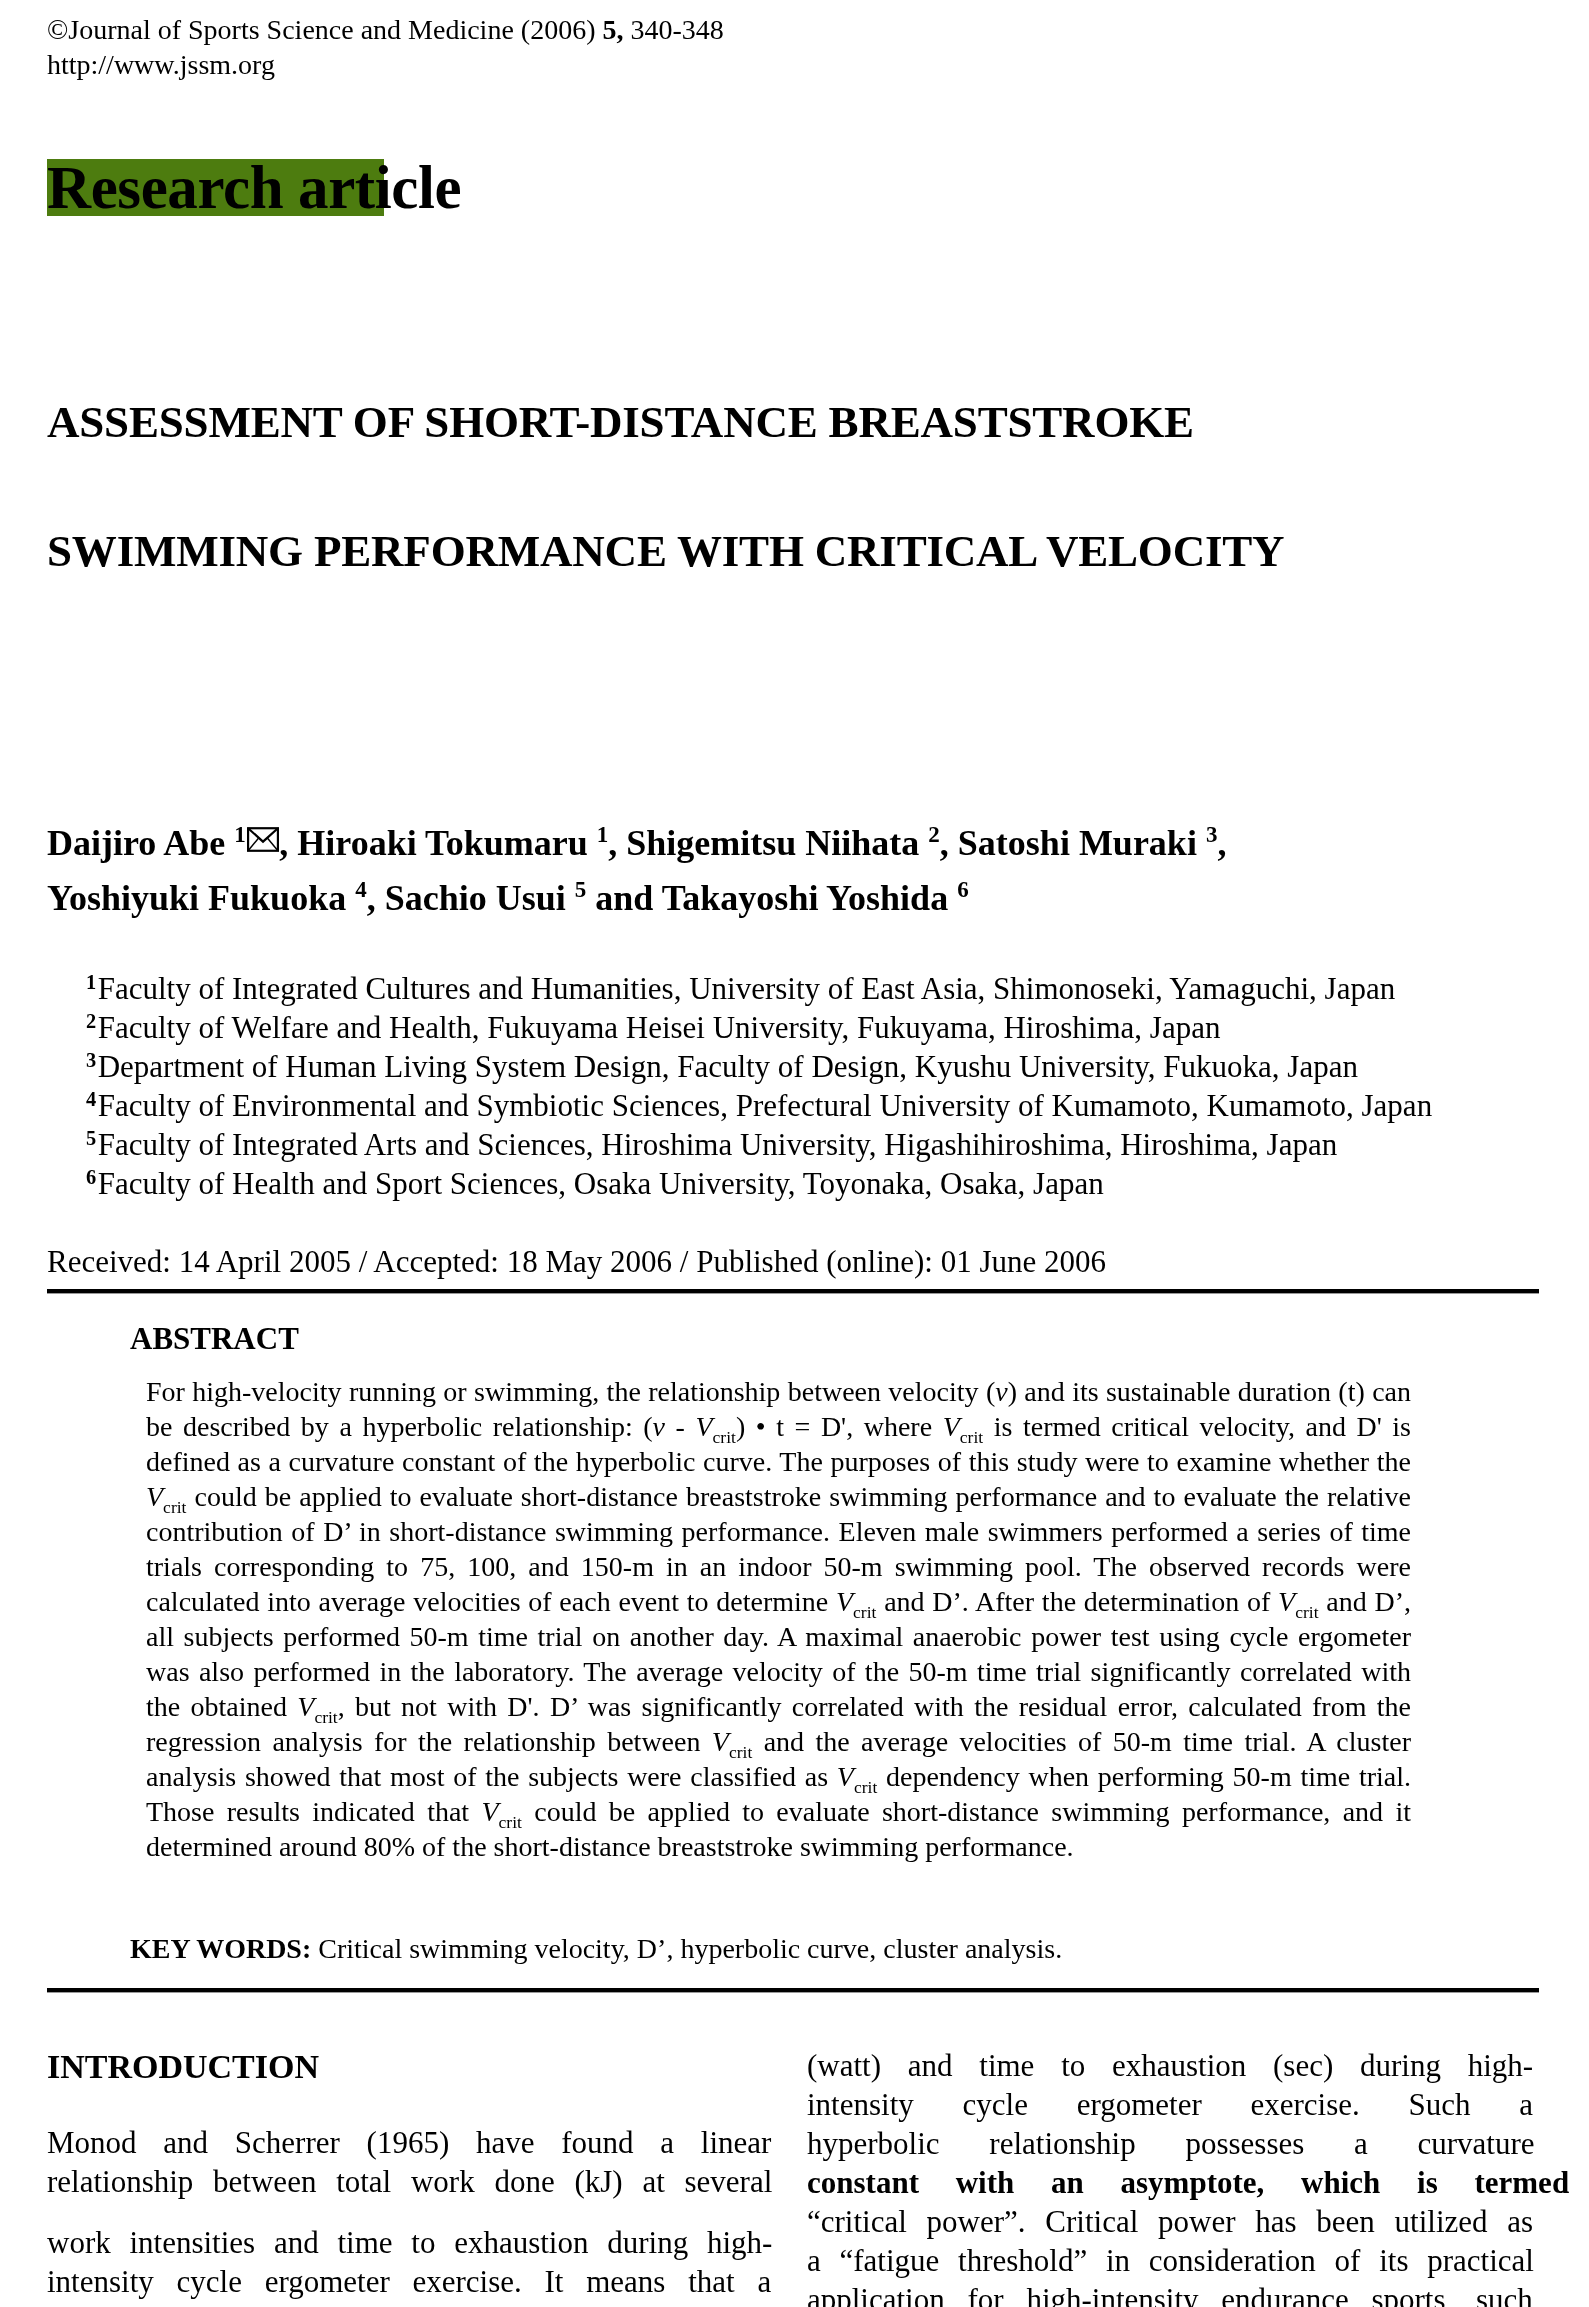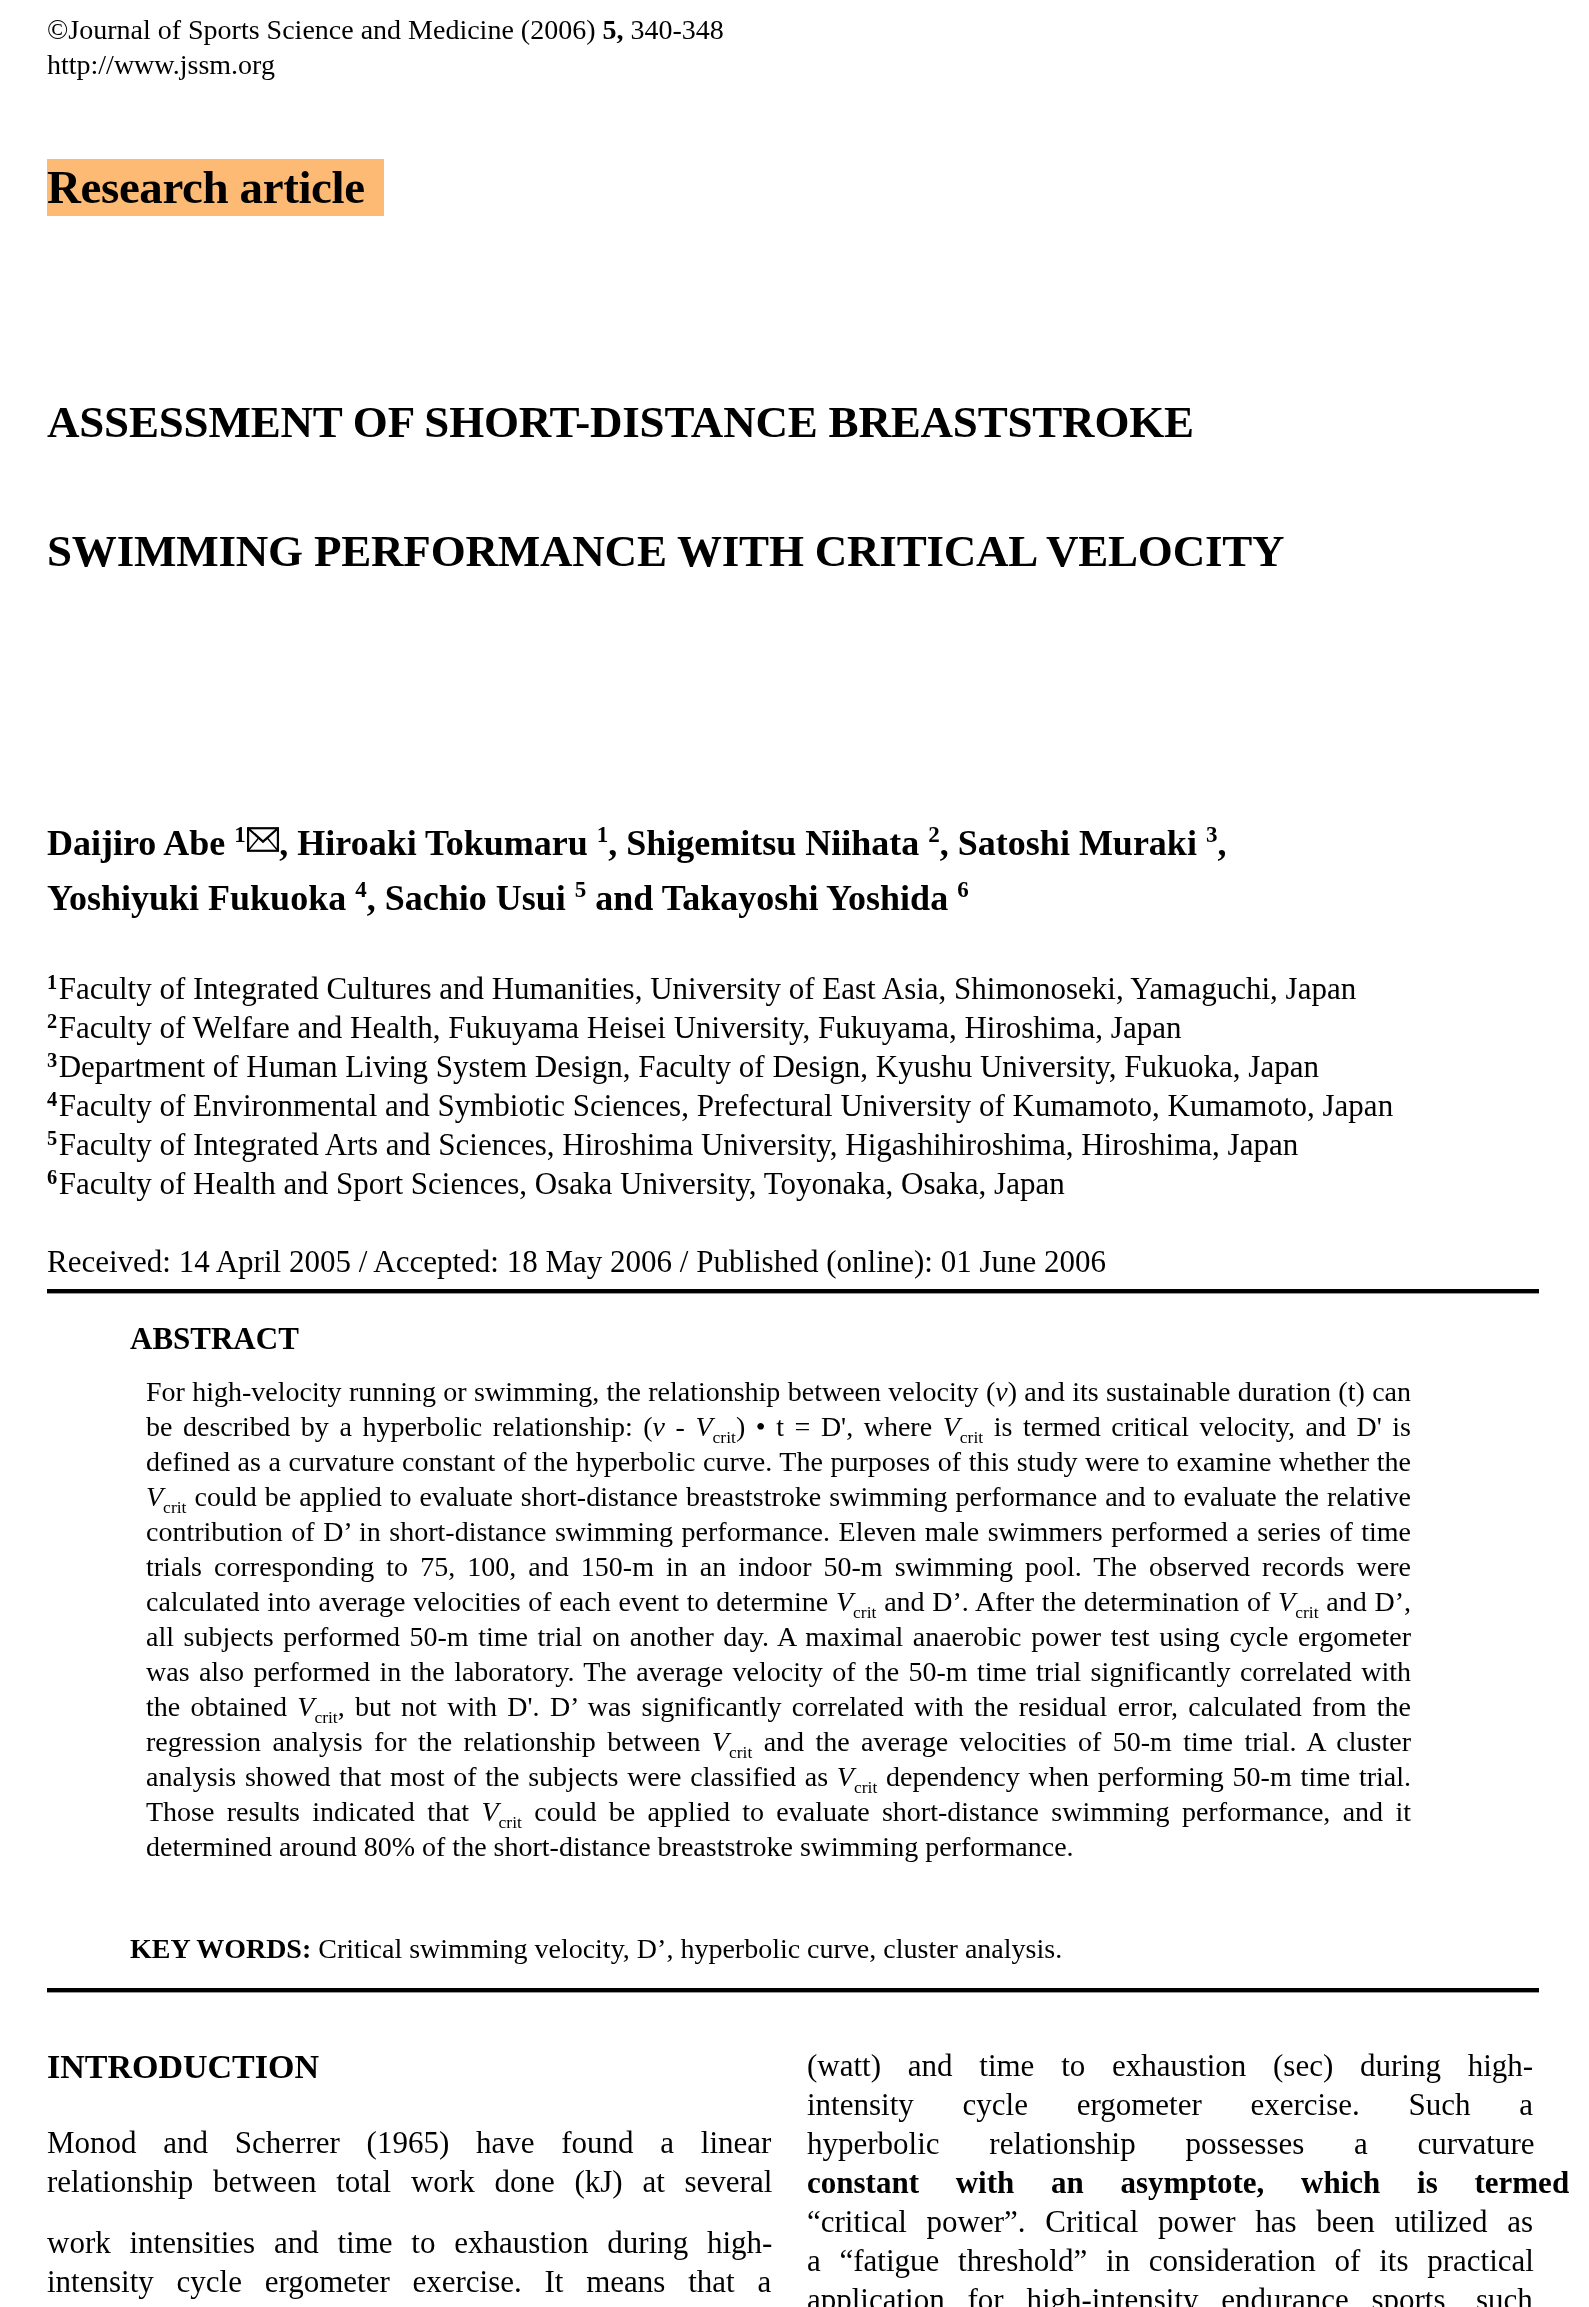--- a/index.html
+++ b/index.html
@@ -6,33 +6,33 @@
   body {
     width: 1589px; height: 2307px; position: relative; overflow: hidden;
     font-family: "Liberation Serif", "DejaVu Serif", serif; color: #000;
   }
   .abs { position: absolute; }
   .header-line { left: 47px; font-size: 28px; line-height: 35px; white-space: nowrap; }
   #journal-line { top: 11.7px; }
   #url-line { top: 47px; }
   .badge {
     left: 47px; top: 159px; height: 57px; padding: 0 0px;
-    background: #fdba74; font-weight: bold; font-size: 47px; line-height: 57px;
+    background: #4d7c0f; font-weight: bold; font-size: 61px; line-height: 57px;
     width: 337px; white-space: nowrap; letter-spacing: -0.4px;
   }
   .title-line { left: 47px; font-weight: bold; font-size: 45px; white-space: nowrap; line-height: 52px; letter-spacing: -0.2px; }
   #title-1 { top: 396px; }
   #title-2 { top: 525px; }
   .author-line { left: 47px; font-weight: bold; font-size: 36px; white-space: nowrap; line-height: 44px; }
   #authors-1 { top: 818px; }
   #authors-2 { top: 876px; }
   .author-line sup { font-size: 23px; vertical-align: 13px; line-height: 0; }
   .envelope { display: inline-block; width: 32px; height: 25px; vertical-align: 2.9px; margin-left: 1.5px; }
   .aff-list { left: 47px; top: 969px; font-size: 31px; line-height: 39px; }
-  .aff { white-space: nowrap; }
+  .aff { white-space: nowrap; margin-left: 39px; }
   .aff sup { font-size: 20.4px; font-weight: bold; vertical-align: 10.2px; line-height: 0; margin-right: 1.5px; }
   .received { left: 47px; top: 1243px; font-size: 31px; white-space: nowrap; line-height: 38px; }
   .rule { left: 47px; width: 1492px; height: 3.6px; background: #000; border-bottom: 1.5px solid #999; }
   #rule-top { top: 1289px; }
   #rule-bottom { top: 1988px; }
   .abstract { left: 130px; width: 1297px; top: 1320px; }
   .abstract h2 { margin: 0; font-size: 31px; line-height: 38px; font-weight: bold; }
   .abstract p { margin: 16px; font-size: 28px; line-height: 35px; text-align: justify; text-align-last: left; }
   .abstract i sub, .abstract sub { font-size: 17.5px; font-style: normal; line-height: 0; }
   .keywords { left: 130px; top: 1931px; font-size: 28px; line-height: 35px; white-space: nowrap; }

